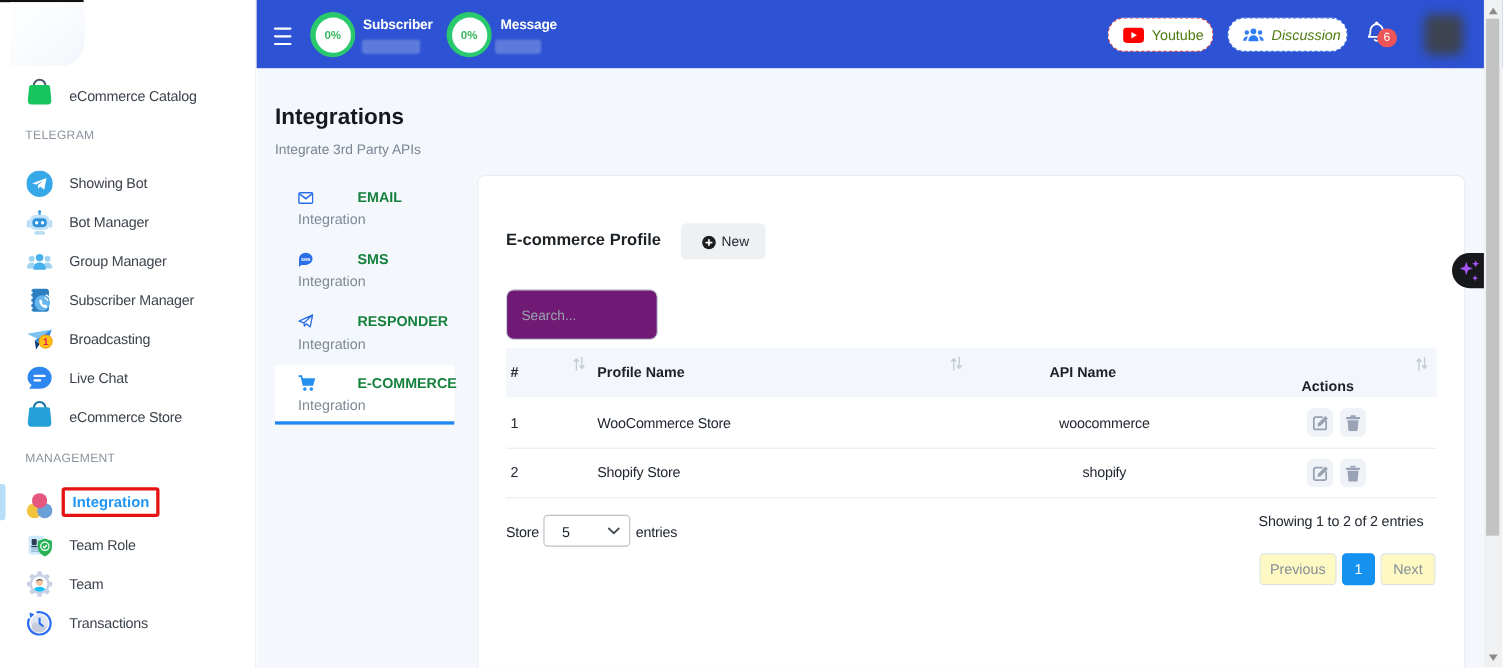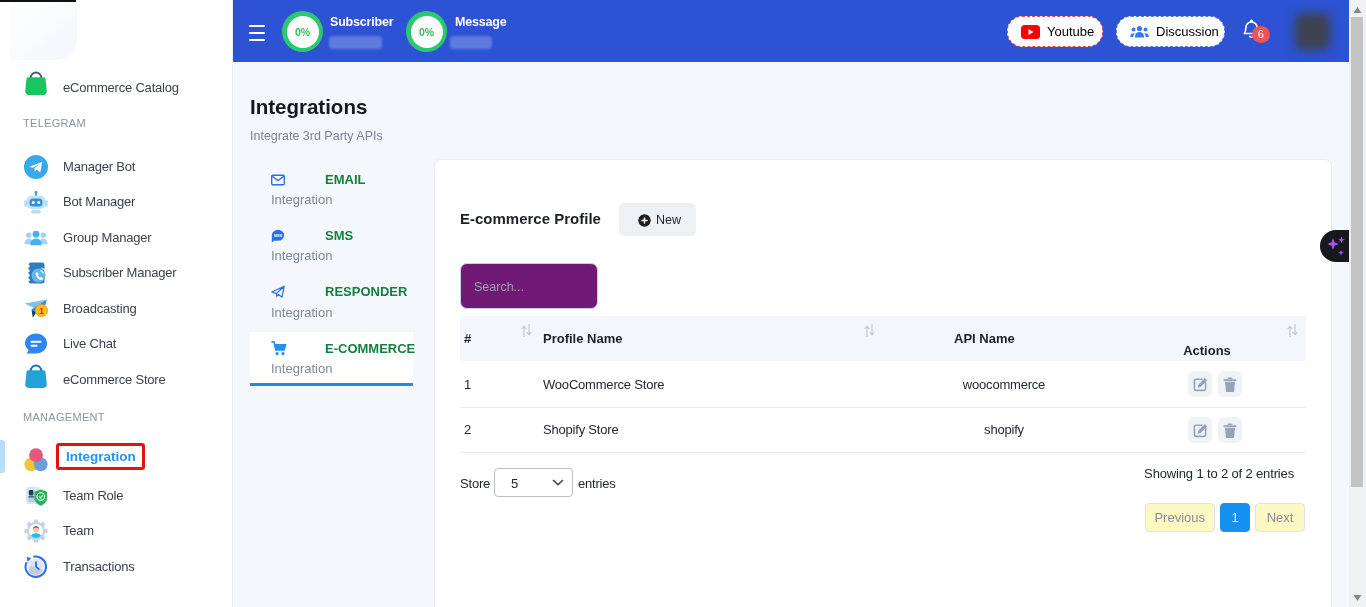--- a/index.html
+++ b/index.html
@@ -7,21 +7,21 @@
   body { font-family:"Liberation Sans", sans-serif; }
   #page { position:relative; width:1366px; height:607px; background:#fff; overflow:hidden; }
   .abs { position:absolute; }
   
   #topbar { left:233px; top:0; width:1133px; height:62px; background:#2d52d3; }
   .hbar { position:absolute; left:249px; width:15.5px; height:2.2px; background:#fff; border-radius:1px; }
   .ring { position:absolute; top:11px; width:41px; height:41px; border-radius:50%; background:#2bc96e; }
   .ring .in { position:absolute; left:4.5px; top:4.5px; width:32px; height:32px; border-radius:50%; background:#fff; color:#38b85f; font-size:10.5px; font-weight:bold; display:flex; align-items:center; justify-content:center; }
   .toplab { position:absolute; top:15px; color:#fff; font-weight:bold; font-size:12.5px; letter-spacing:-0.2px; line-height:15px; }
   .toppill { position:absolute; top:36px; height:13px; border-radius:3px; background:rgba(255,255,255,0.23); filter:blur(1.2px); }
-  .tbtn { position:absolute; top:16px; height:31px; background:#fff; border-radius:15px; display:flex; align-items:center; font-size:13px; color:#000000; }
+  .tbtn { position:absolute; top:16px; height:31px; background:#fff; border-radius:15px; display:flex; align-items:center; font-size:13px; color:#4d7c0f; }
   
   #sidebar { left:0; top:0; width:233px; height:607px; background:#fff; border-right:1px solid #ebedf0; }
   .mitem { position:absolute; left:63px; font-size:13px; letter-spacing:-0.2px; line-height:15px; color:#3c434c; white-space:nowrap; }
   .micon { position:absolute; left:24px; width:24px; height:24px; }
   .seclab { position:absolute; left:23px; font-size:11px; line-height:13px; color:#8a949e; letter-spacing:0.3px; }
   
   #mainbg { left:234px; top:62px; width:1115px; height:545px; background:#f4f8fc; }
   #h1 { left:250px; top:95px; font-size:20.5px; font-weight:bold; color:#15191e; line-height:23px; }
   #sub1 { left:250px; top:129px; font-size:12.5px; color:#7a8593; line-height:15px; }
   .tabtitle { position:absolute; left:290px; font-size:13px; font-weight:bold; color:#15803d; line-height:15px;padding-left:35px; }
@@ -75,21 +75,21 @@
   </div>
   <div class="tbtn" style="left:1116px; width:109px; border:1.5px dashed #4a7de2;">
     <svg style="margin-left:13px;" width="19" height="15" viewBox="0 0 19 15" fill="#2f7df6">
         <circle cx="9.5" cy="4.5" r="2.6"></circle>
         <path d="M5 12.5 a4.5 4.5 0 0 1 9 0 v1 h-9 z"></path>
         <circle cx="3.5" cy="5.5" r="2"></circle>
         <path d="M0.2 12.5 a3.4 3.4 0 0 1 4.5 -3.1 a5.5 5.5 0 0 0 -1.6 3.6 h-2.9 z"></path>
         <circle cx="15.5" cy="5.5" r="2"></circle>
         <path d="M18.8 12.5 a3.4 3.4 0 0 0 -4.5 -3.1 a5.5 5.5 0 0 1 1.6 3.6 h2.9 z"></path>
       </svg>
-    <span style="margin-left:7px;">Discussion</span>
+    <span style="margin-left:7px;font-style:italic;">Discussion</span>
   </div>
   <svg class="abs" style="left:1243px; top:19px;" width="17" height="21" viewBox="0 0 17 21">
       <circle cx="8.5" cy="2.2" r="1.6" fill="#fff"></circle>
       <path d="M8.5 3 a5.6 5.6 0 0 1 5.6 5.6 c0 3.6 0.8 5 1.7 5.9 h-14.6 c0.9 -0.9 1.7 -2.3 1.7 -5.9 a5.6 5.6 0 0 1 5.6 -5.6 z" fill="none" stroke="#fff" stroke-width="1.6" stroke-linejoin="round"></path>
       <path d="M6.4 16.7 a2.2 2.2 0 0 0 4.2 0" fill="none" stroke="#fff" stroke-width="1.6"></path>
     </svg>
   <div class="abs" style="left:1252px; top:25.5px; width:17.6px; height:17.6px; border-radius:50%; background:#ec5458; color:#fff; font-size:11px; display:flex; align-items:center; justify-content:center;">6</div>
   <div class="abs" style="left:1295px; top:13px; width:35px; height:37px; border-radius:6px; background:#3d4350; filter:blur(5px);"></div>
 
   <div class="abs" id="sidebar"></div>
@@ -101,21 +101,21 @@
       <path d="M3.4 6.3 h15.2 c1 0 1.8 0.7 1.9 1.7 l1.3 12.3 c0.2 1.9 -1.3 3.6 -3.2 3.6 H3.4 c-1.9 0 -3.4 -1.7 -3.2 -3.6 l1.3 -12.3 c0.1 -1 0.9 -1.7 1.9 -1.7 z" fill="#18c55f"></path>
     </svg>
   <div class="mitem" style="top:79.5px;">eCommerce Catalog</div>
 
   <div class="seclab" style="top:117px;">TELEGRAM</div>
 
   <svg class="micon" style="top:154.5px;" viewBox="0 0 24 24">
       <circle cx="12" cy="12" r="12" fill="#37a9e9"></circle>
       <path d="M5.2 11.9 L18.3 6.8 L16.2 17.6 L12.6 14.6 L10.8 16.7 L10.4 13.3 L15.4 9.0 L9.0 12.8 Z" fill="#fff"></path>
     </svg>
-  <div class="mitem" style="top:159px;">Manager Bot</div>
+  <div class="mitem" style="top:159px;">Showing Bot</div>
 
   <svg class="micon" style="top:190px;" viewBox="0 0 24 24">
       <rect x="11" y="2" width="2" height="4" fill="#4aa3e0"></rect>
       <circle cx="12" cy="2.3" r="1.5" fill="#4aa3e0"></circle>
       <rect x="0.3" y="10" width="3" height="7" rx="1.5" fill="#b9ddf5"></rect>
       <rect x="20.7" y="10" width="3" height="7" rx="1.5" fill="#b9ddf5"></rect>
       <rect x="2.8" y="5.5" width="18.4" height="13.5" rx="5" fill="#c5e3f8"></rect>
       <rect x="5.5" y="8.5" width="13" height="8" rx="3.5" fill="#2e93dc"></rect>
       <circle cx="9.3" cy="12.5" r="1.5" fill="#fff"></circle>
       <circle cx="14.7" cy="12.5" r="1.5" fill="#fff"></circle>

